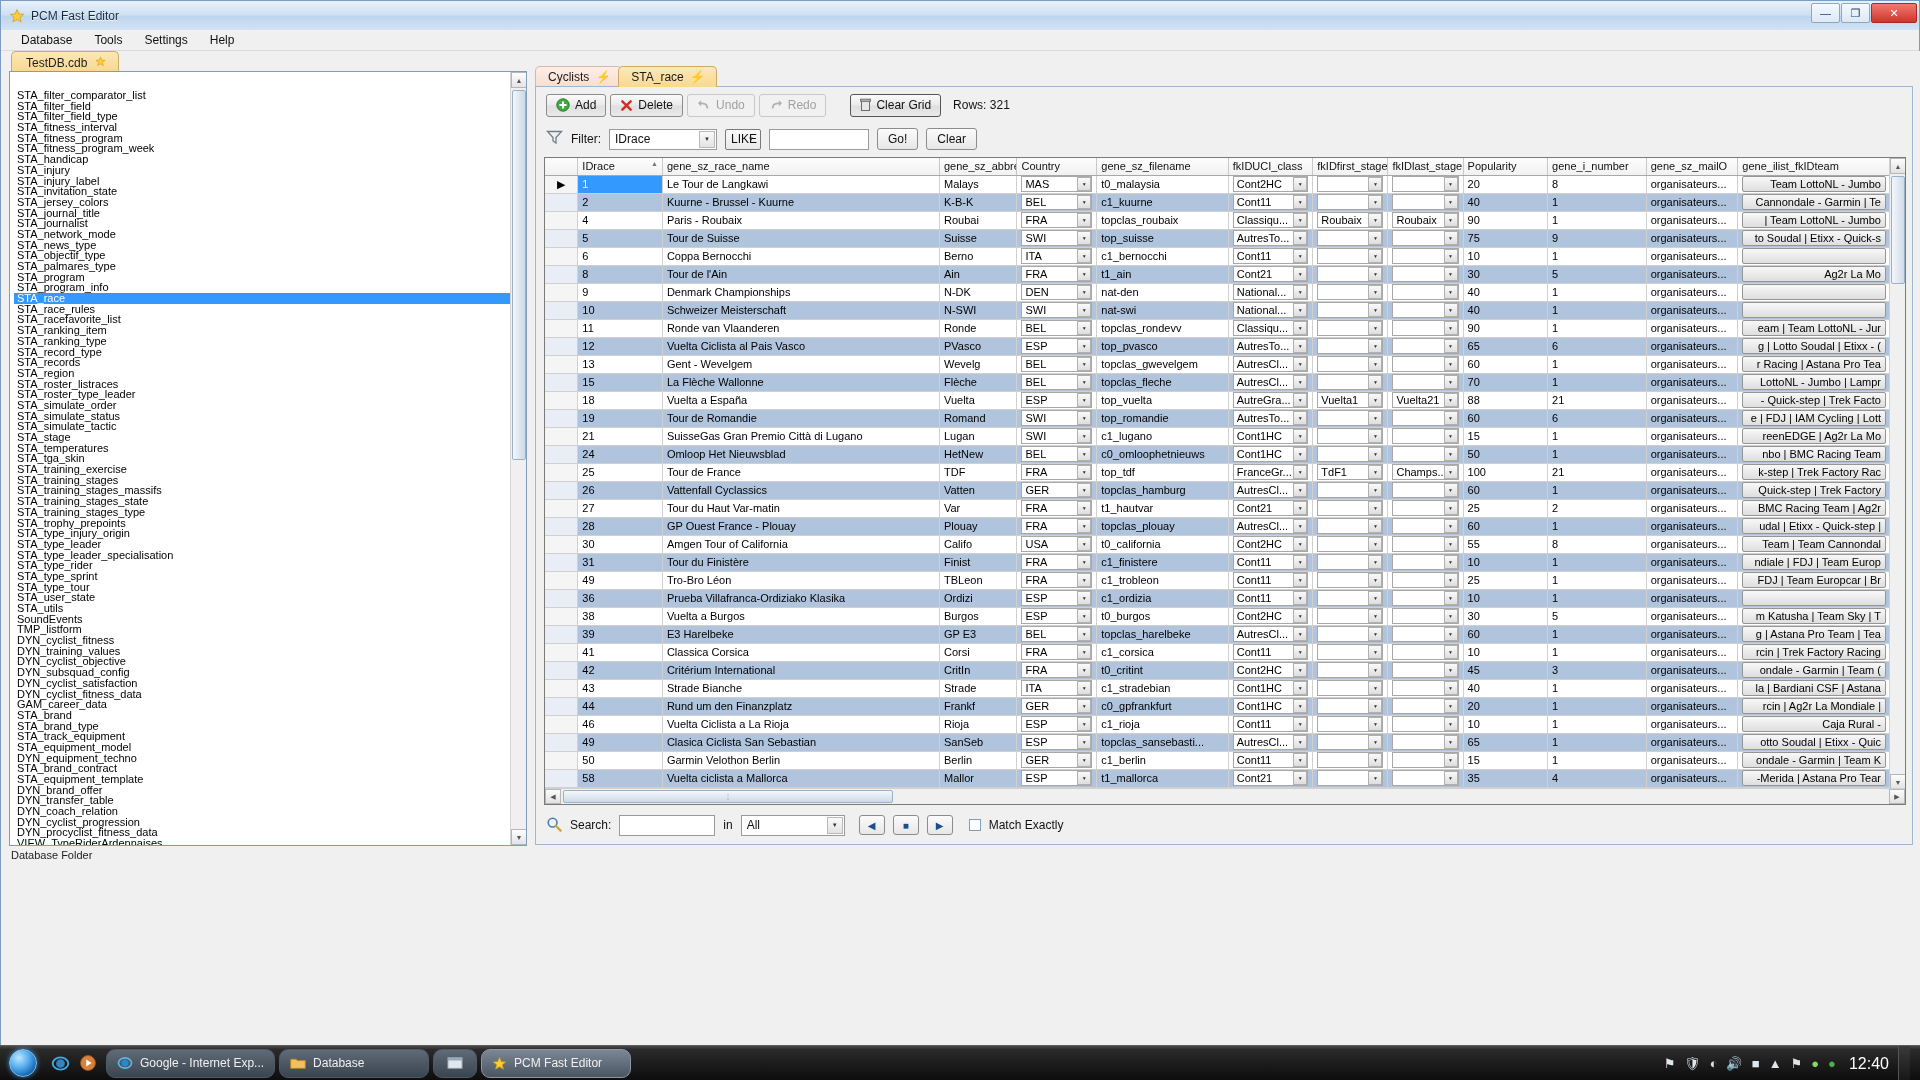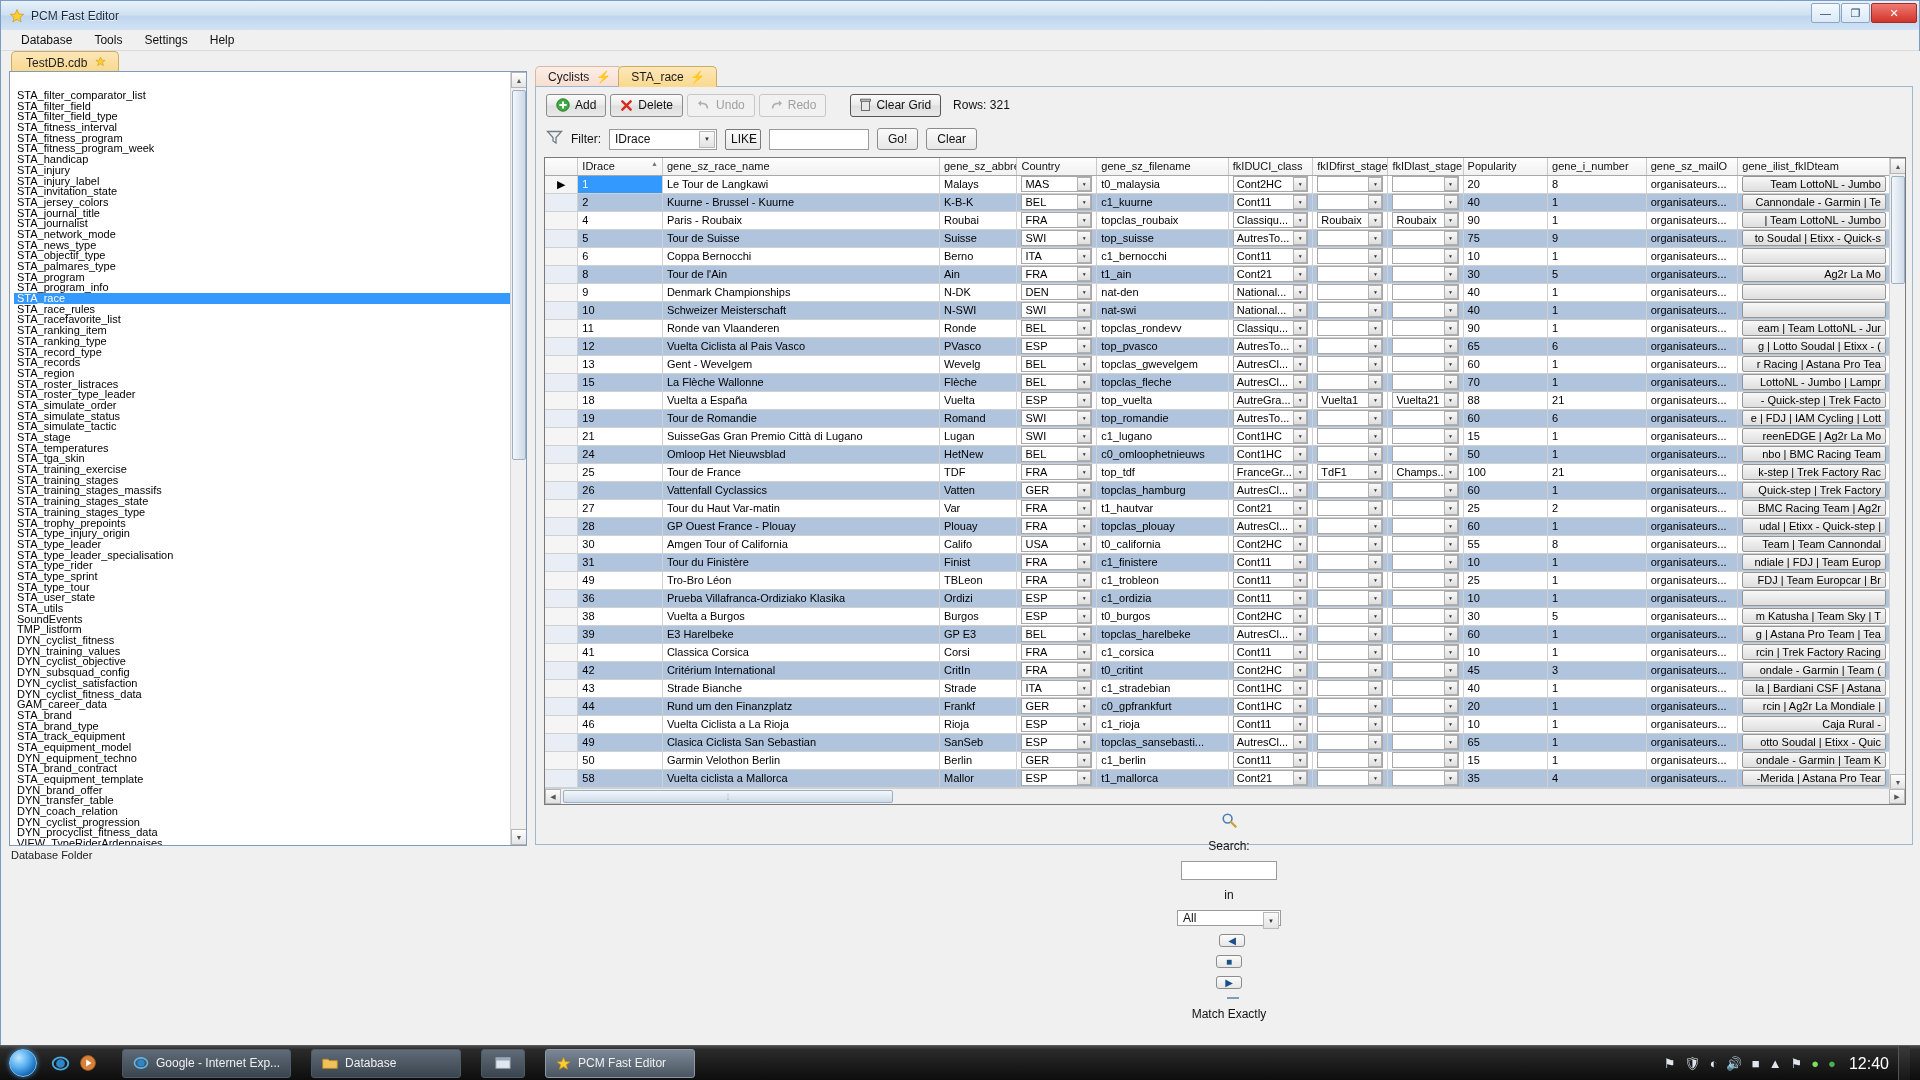--- a/index.html
+++ b/index.html
@@ -330,21 +330,21 @@
     border: 1px solid #9ab0c4; border-radius: 2px;
     display: flex; align-items: center; justify-content: center;
     font-size: 7px; color: #6f8398;
   }
 
   
   #search-row {
     position: absolute; left: 0; bottom: 6px;
     height: 26px; width: 100%;
     display: flex; align-items: center;
-    padding-left: 10px; gap: 8px; flex-direction: column;
+    padding-left: 10px; gap: 8px;
   }
   #search-row .slabel { font-size: 12px; color: #111; }
   .navbtn {
     width: 26px; height: 20px;
     border: 1px solid #8c8c8c; border-radius: 3px;
     background: linear-gradient(to bottom,#fbfbfb,#e7e7e7);
     display: flex; align-items: center; justify-content: center;
     font-size: 10px; color: #1a4f8a;
   }
   .chkbox {
@@ -369,23 +369,23 @@
     background: radial-gradient(circle at 34% 30%, #bfe6ff 0%, #56aef0 40%, #1565b0 75%, #0b3f72 100%);
     border: 1px solid #79c2f2;
     box-shadow: 0 0 5px rgba(90,180,255,0.7);
   }
   .qlaunch {
     width: 28px; height: 30px;
     display: flex; align-items: center; justify-content: center;
   }
   .tbtask {
     height: 29px; min-width: 150px;
-    margin-left: 20px;
+    margin-left: 4px;
     border: 1px solid #4d5b68;
-    border-radius: 3px;
+    border-radius: 9px;
     background: linear-gradient(to bottom,#5f6b77,#3a444e);
     display: flex; align-items: center; gap: 7px;
     padding: 0 10px;
     font-size: 12px; color: #f0f0f0;
   }
   .tbtask.active {
     background: linear-gradient(to bottom,#7b8795,#4a5561);
     border-color: #8b98a6;
   }
   .tbtask.small { min-width: 44px; justify-content: center; }

